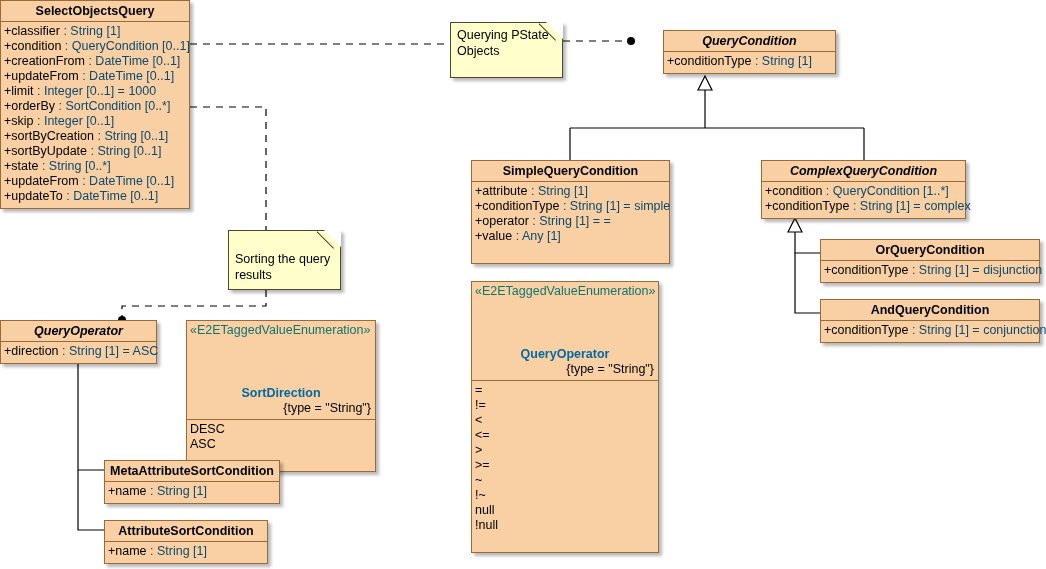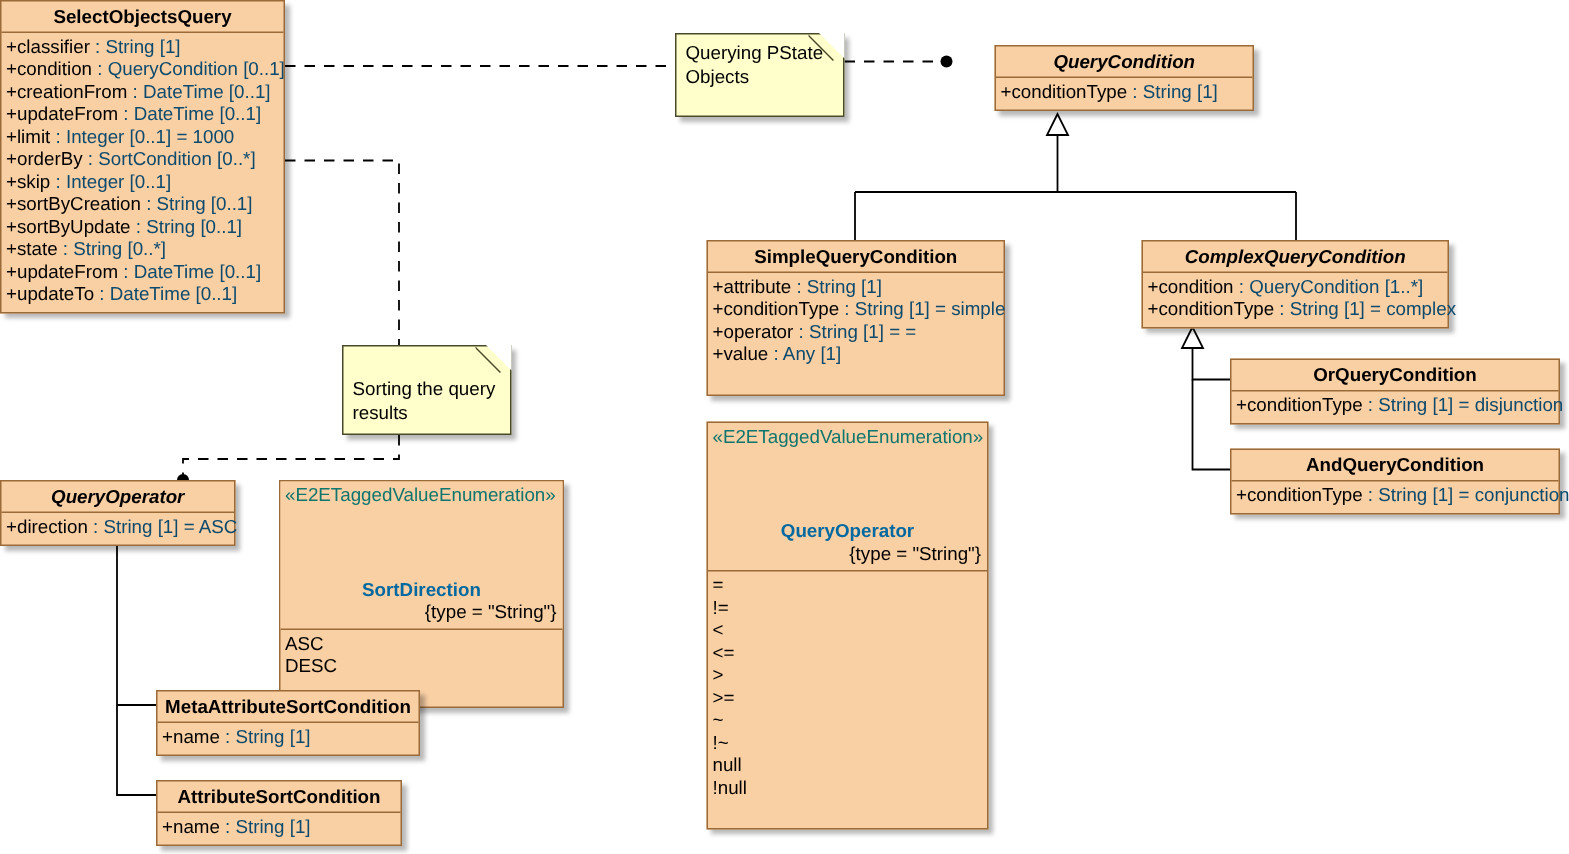--- a/index.html
+++ b/index.html
@@ -277,22 +277,22 @@
     </div>
   </div>
 
   <div class="uml-class" style="left:186px; top:320px; width:190px;">
     <div class="enum-head">
       <div class="stereo">«E2ETaggedValueEnumeration»</div>
       <div class="enum-name">SortDirection</div>
       <div class="enum-tag">{type = "String"}</div>
     </div>
     <div class="uml-body">
+      <div class="lit">DESC</div>
       <div class="lit">ASC</div>
-      <div class="lit">DESC</div>
       <div class="lit">&nbsp;</div>
     </div>
   </div>
 
   <div class="uml-class" style="left:104px; top:460px; width:176px;">
     <div class="uml-head">MetaAttributeSortCondition</div>
     <div class="uml-body">
       <div class="attr"><span class="nm">+name</span><span class="ty"> : String [1]</span></div>
     </div>
   </div>

